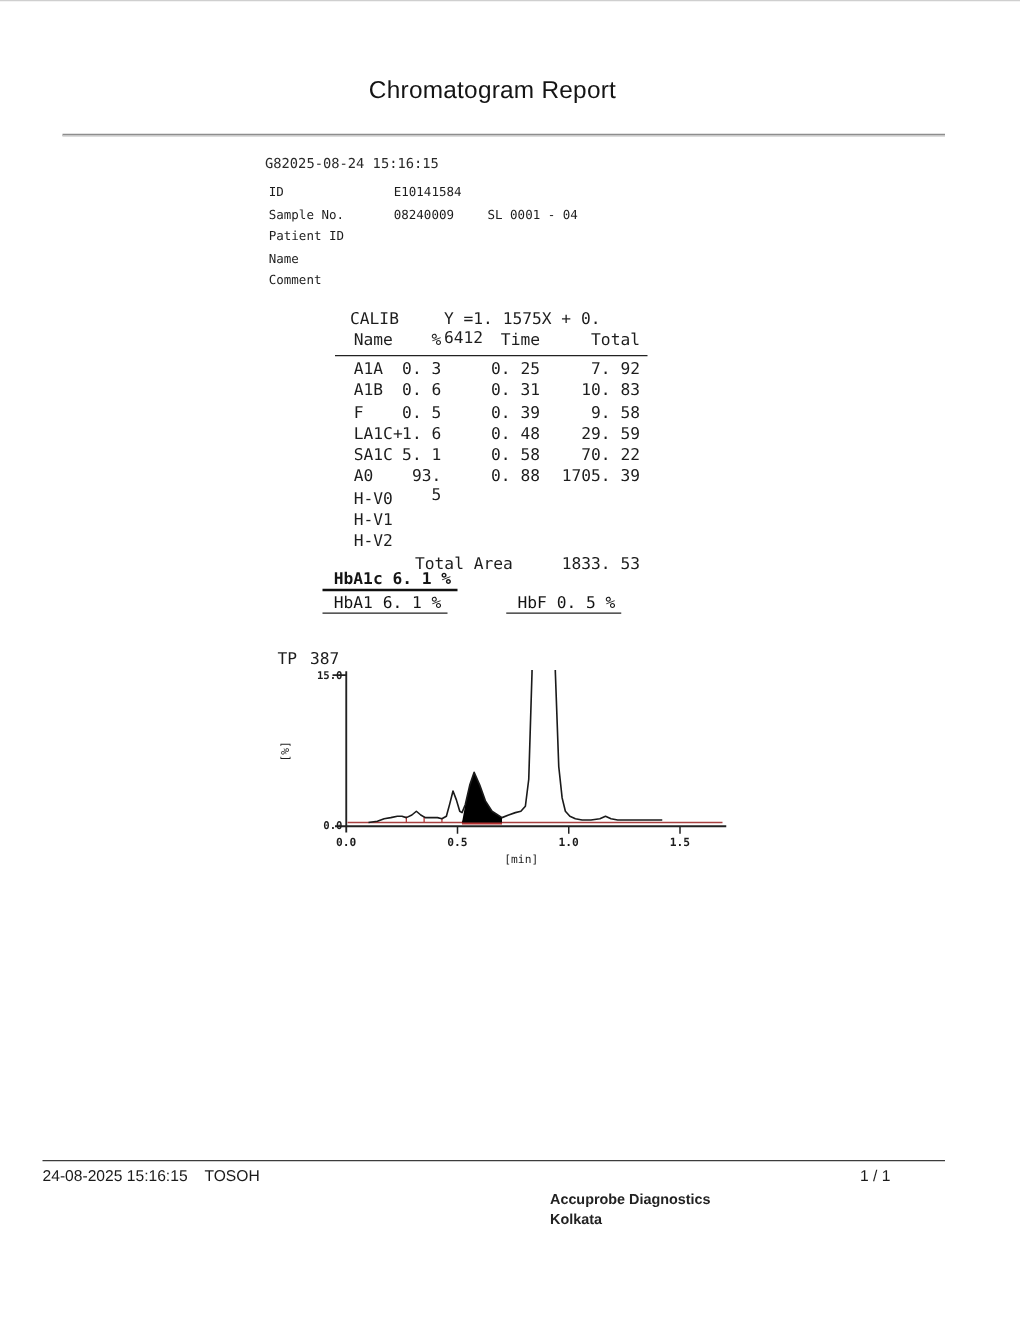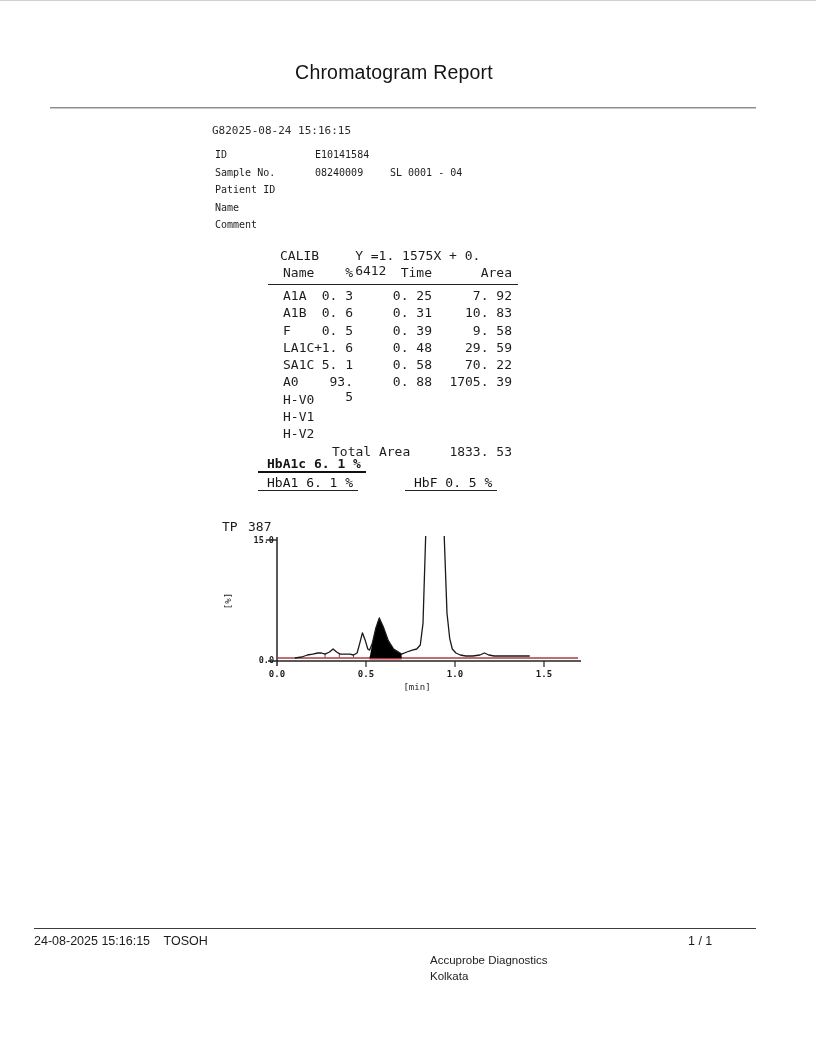--- a/index.html
+++ b/index.html
@@ -51,21 +51,21 @@
   .res-sub { display:inline-block; border-bottom:1.4px solid #222; padding:0 5px 0 9px; }
   .res-hbf { position:absolute; left:147px; top:0; }
 
   .chart { position:absolute; top:516px; left:218px; width:370px; height:182px; }
   .chart svg { display:block; }
 
   .footer-rule { position:absolute; top:928px; left:34px; width:722px; height:1.2px; background:#3c3c3c; }
   .footer-left { position:absolute; top:934px; left:34px; font-size:12.5px; color:#1b1b1b; }
   .footer-left .brand { margin-left:10px; }
   .footer-page { position:absolute; top:934px; left:688px; font-size:12.5px; color:#1b1b1b; }
-  .org { position:absolute; top:953px; left:430px; font-size:11.5px; line-height:15.5px; color:#222; }
+  .org { position:absolute; top:953px; left:440px; font-size:11.5px; line-height:15.5px; color:#222;font-weight:bold; }
 </style>
 </head>
 <body>
 
 <div class="top-edge"></div>
 
 <h1 class="page-title">Chromatogram Report</h1>
 <div class="title-rule"></div>
 
 <div class="g8-line">
@@ -96,21 +96,21 @@
 
 <div class="calib">
   <div class="calib-title">
     <span>CALIB</span>
     <span>Y =1. 1575X + 0. 6412</span>
   </div>
   <div class="thead">
     <span class="c-name">Name</span>
     <span class="c-pct">%</span>
     <span class="c-time">Time</span>
-    <span class="c-area">Area</span>
+    <span class="c-area">Total</span>
   </div>
   <div>
       <div class="trow">
         <span class="c-name">A1A</span>
         <span class="c-pct">0. 3</span>
         <span class="c-time">0. 25</span>
         <span class="c-area">7. 92</span>
       </div>
       <div class="trow">
         <span class="c-name">A1B</span>

